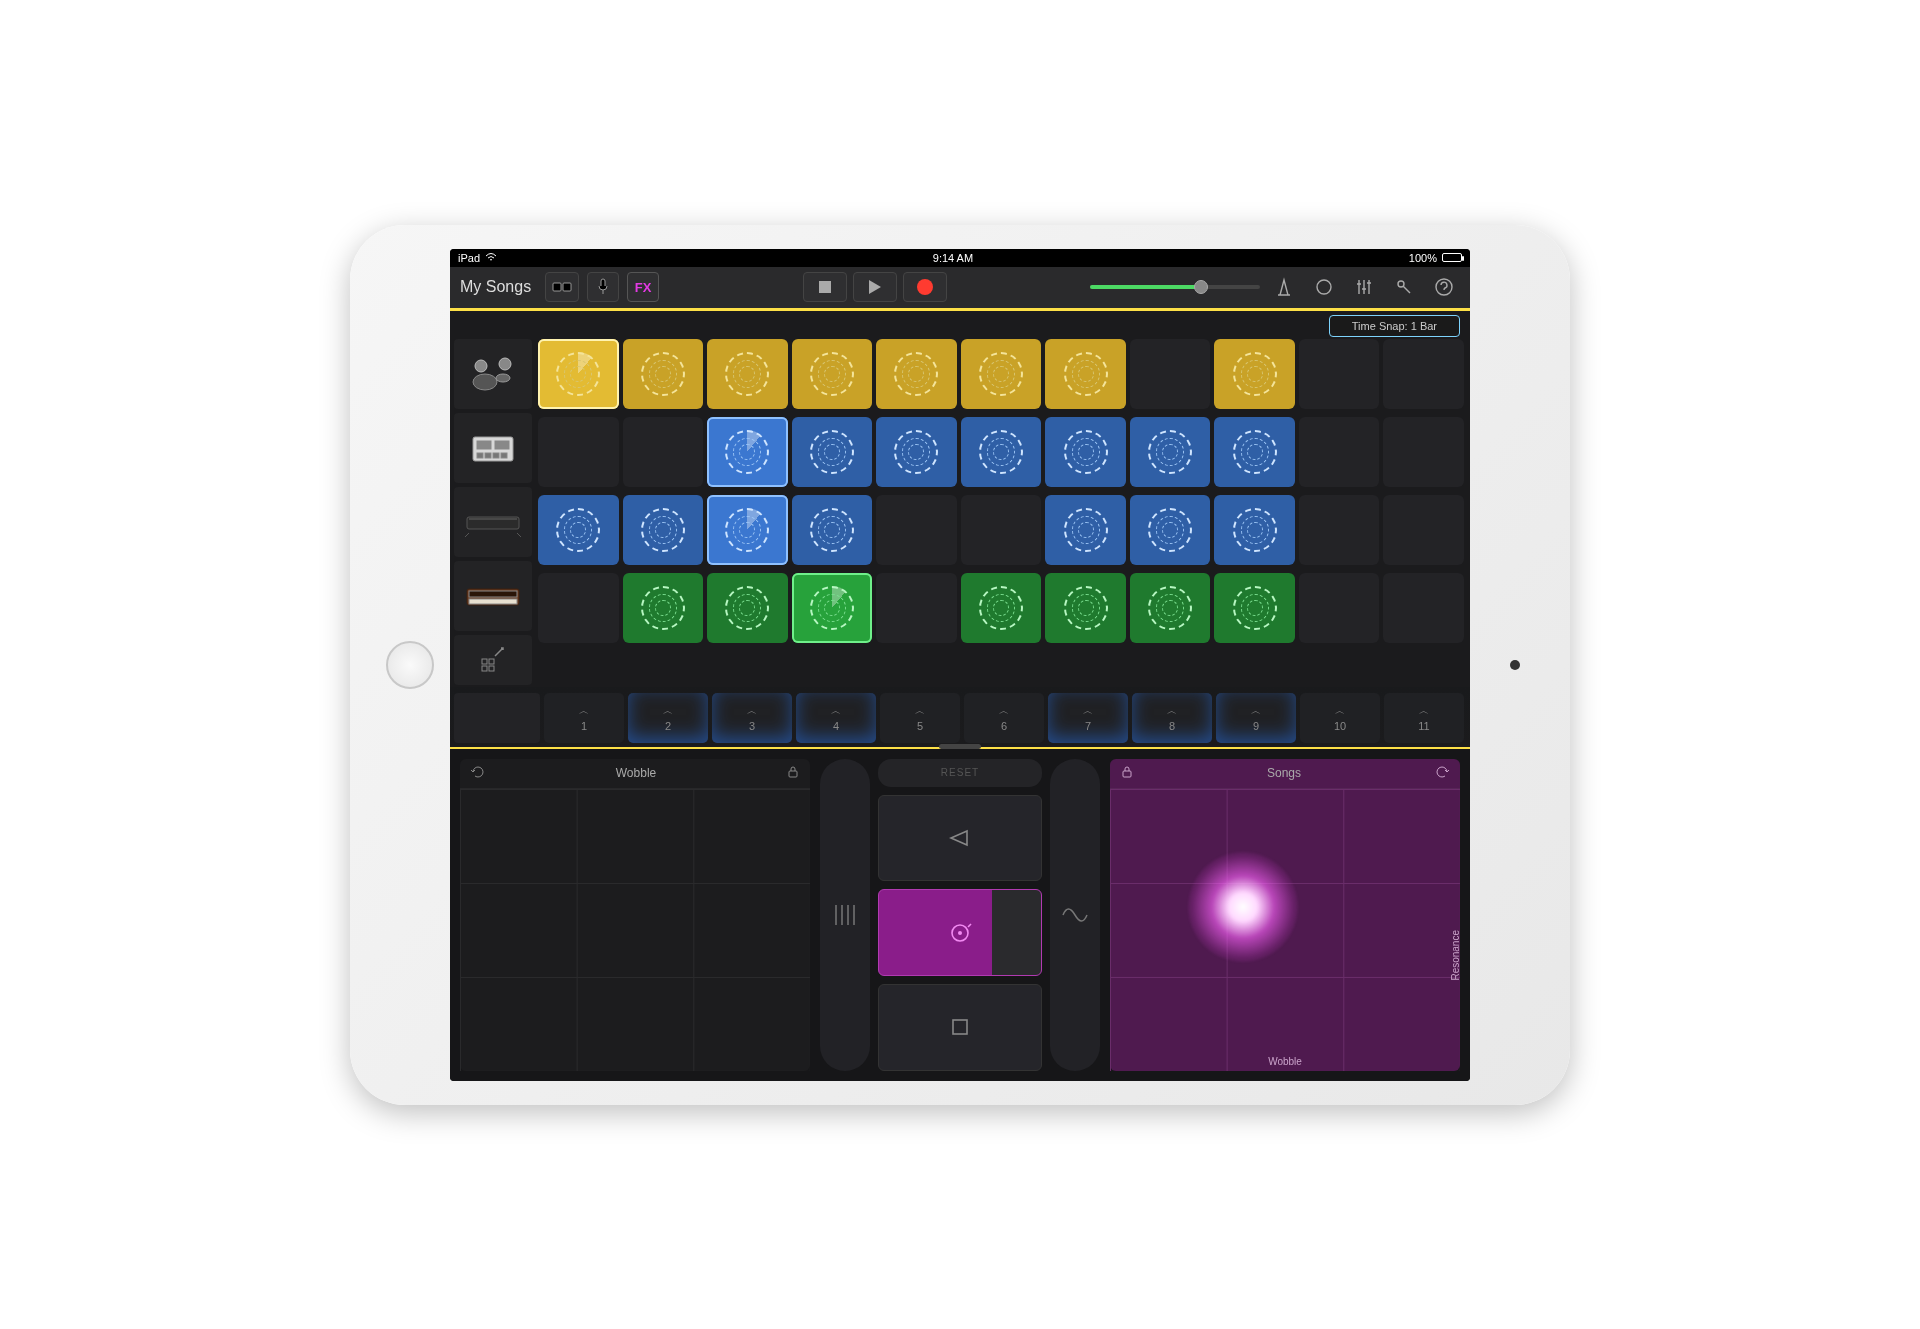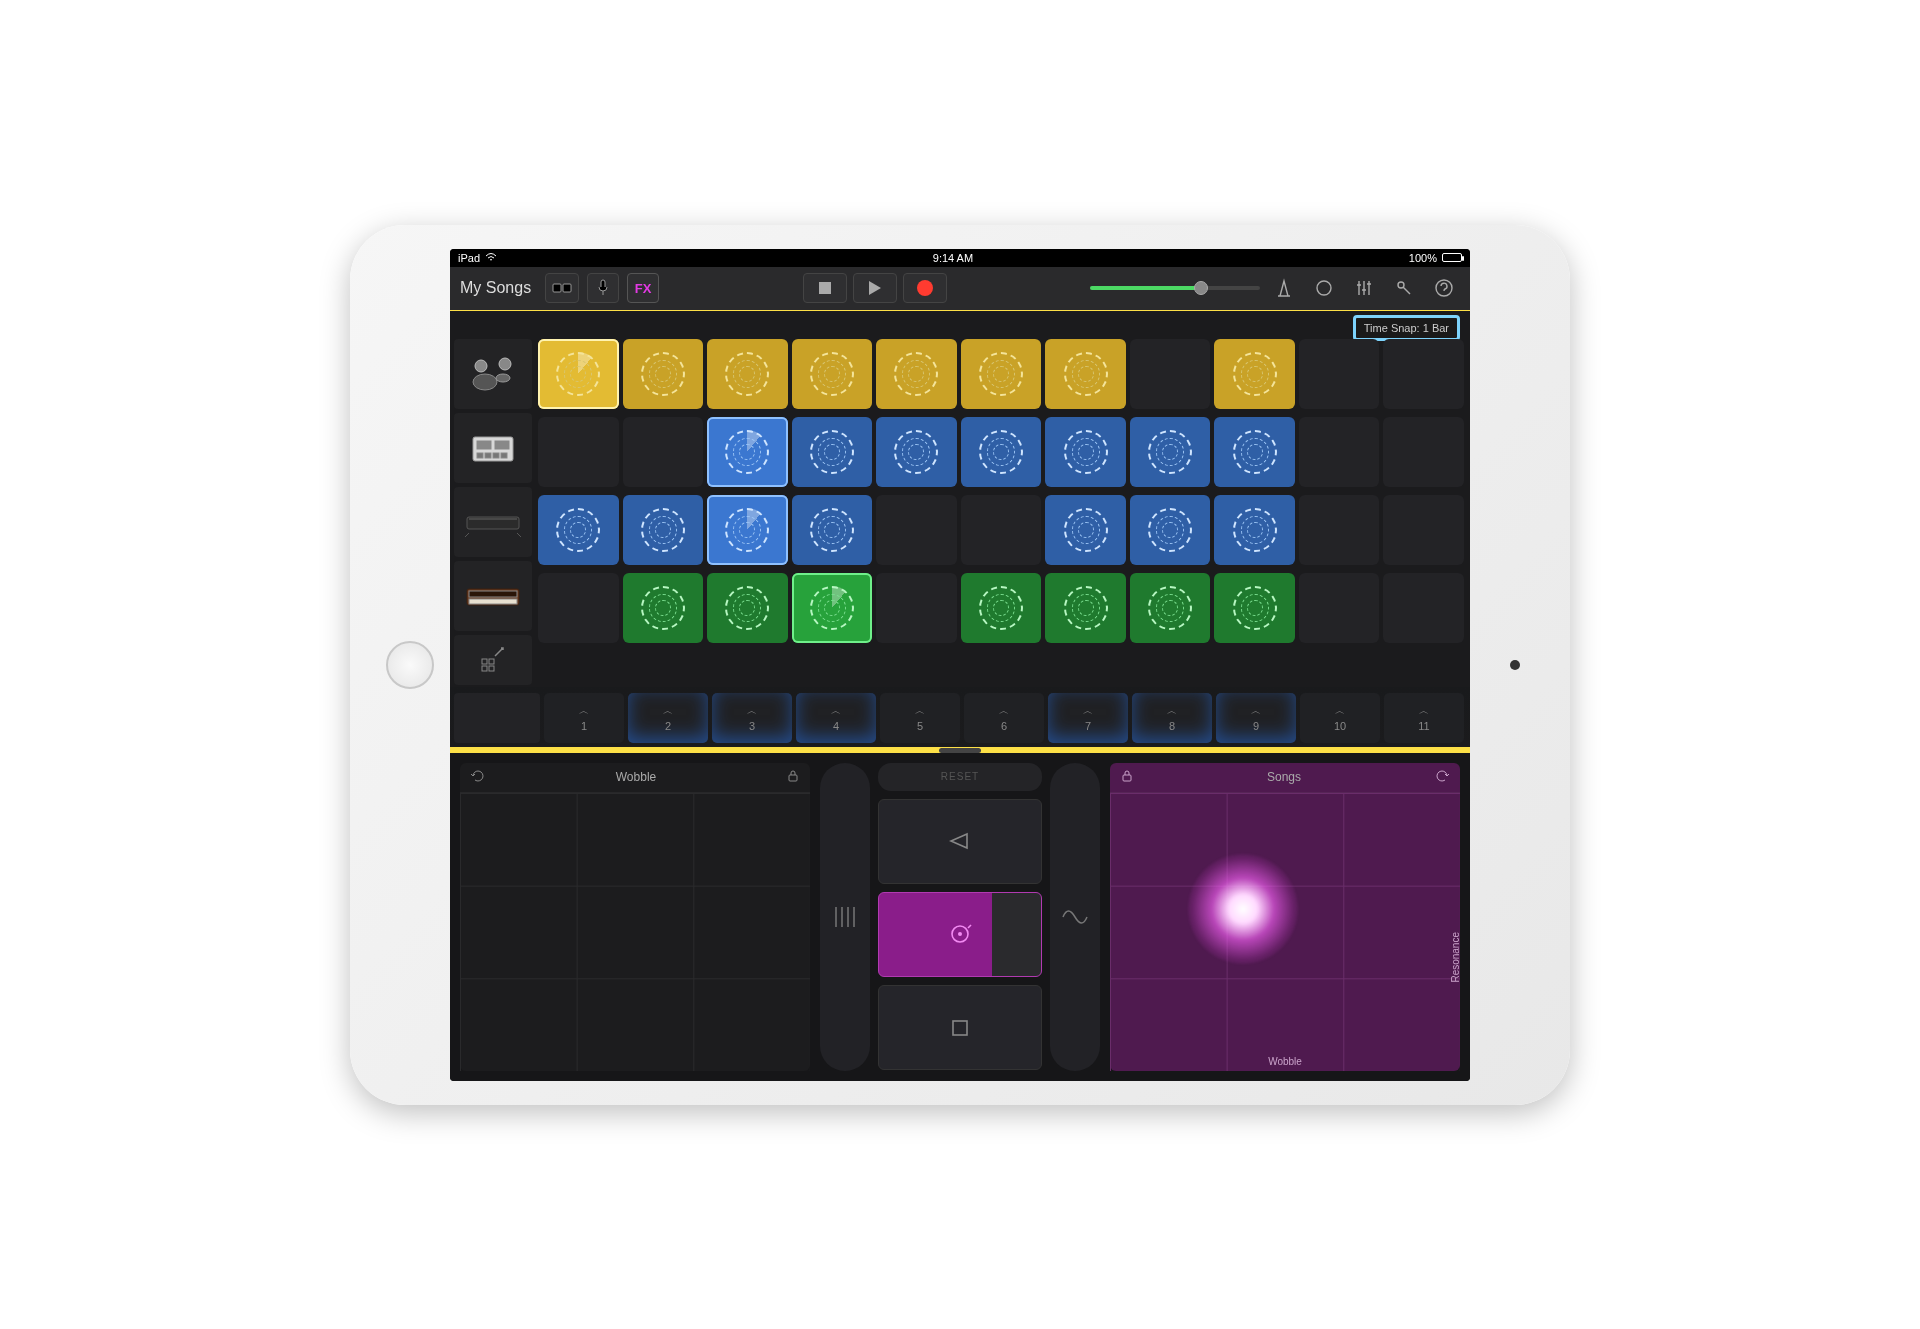--- a/index.html
+++ b/index.html
@@ -68,21 +68,21 @@
   .battery::after { content:""; position:absolute; right:-3px; top:2px; width:2px; height:5px; background:#fff; border-radius:1px;}
   .battery .fill { background:#fff; height:100%; width:100%; border-radius:1px;}
   
   .toolbar {
     height: 44px;
     background: #2a2a2c;
     display:flex;
     align-items:center;
     padding: 0 10px;
     gap: 8px;
-    border-bottom: 1px solid #fde047;
+    border-bottom: 3px solid #fde047;
   }
   .toolbar .title { color:#ddd; font-size:16px; margin-right:6px;}
   .tb-btn {
     height:30px; min-width:32px;
     border:1px solid #444;
     border-radius:4px;
     background:#2f2f31;
     color:#aaa;
     display:flex; align-items:center; justify-content:center;
     font-size:13px;
@@ -98,22 +98,22 @@
   .vol { display:flex; align-items:center; gap:6px; width:170px;}
   .vol-track { flex:1; height:4px; background:#444; border-radius:2px; position:relative;}
   .vol-fill { height:100%; width:65%; background:#4cd964; border-radius:2px;}
   .vol-thumb { position:absolute; top:50%; left:65%; transform:translate(-50%,-50%); width:14px; height:14px; border-radius:50%; background:#888; border:1px solid #aaa;}
   .icon-btn { width:32px; height:32px; display:flex; align-items:center; justify-content:center; color:#aaa;}
   .icon-btn svg { stroke:#aaa; fill:none; stroke-width:1.4; }
   
   .timesnap-row { position:relative; height:0; }
   .timesnap {
     position:absolute; right:10px; top:4px;
-    background:#1a1a1a; border:3px solid #7dd3fc; border-radius:4px;
-    padding:4px 8px; color:#ccc; font-size:11px;
+    background:#1a1a1a; border:1px solid #7dd3fc; border-radius:4px;
+    padding:4px 22px; color:#ccc; font-size:11px;
   }
   
   .workspace { flex:1; display:flex; flex-direction:column; }
   .grid-area { display:flex; flex:0 0 auto; padding-top:26px;}
   .tracks-col { width:86px; display:flex; flex-direction:column; gap:4px; padding:2px 4px;}
   .track-head {
     height:70px;
     background:#232325;
     border-radius:4px;
     display:flex; align-items:center; justify-content:center;
@@ -185,21 +185,21 @@
   .trigger .chev { font-size:10px; color:#999;}
   .trigger.glow { box-shadow: 0 -6px 18px rgba(40,110,220,.55) inset; }
   
   .fx-panel {
     flex:1;
     display:grid;
     grid-template-columns: 1fr 280px 1fr;
     gap:10px;
     padding:10px;
     background:#161618;
-    border-top:6px solid #fde047;
+    border-top:2px solid #fde047;
     position:relative;
   }
   .drag-handle {
     position:absolute; left:50%; top:0; transform:translate(-50%,-5px);
     width:42px; height:5px; background:#444; border-radius:3px;
   }
   .fx-pad {
     background:#1c1c1e;
     border-radius:6px;
     display:flex; flex-direction:column;

